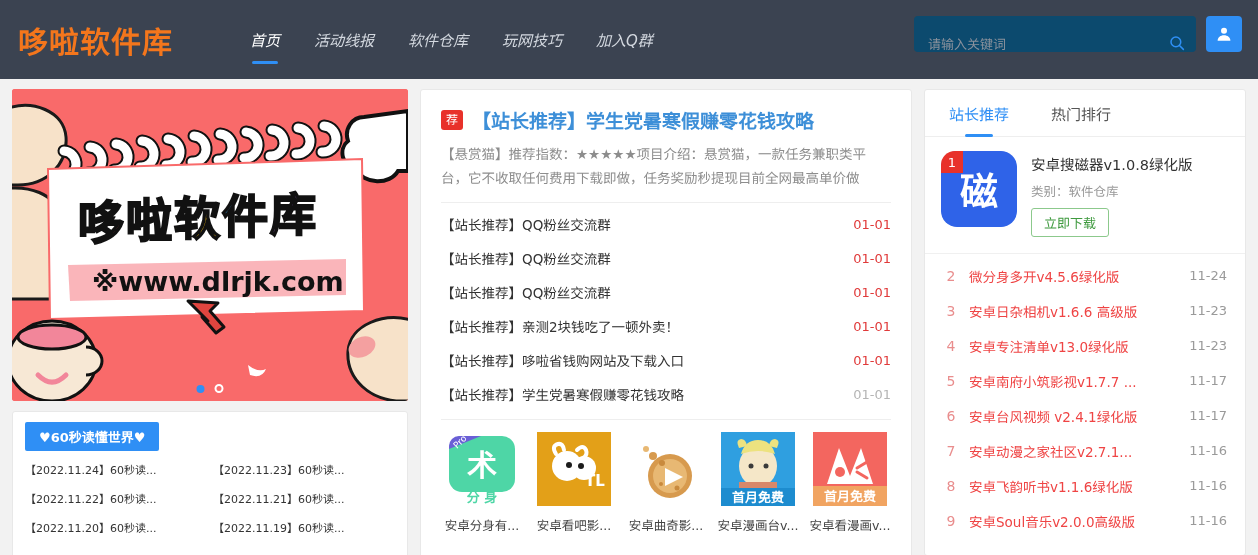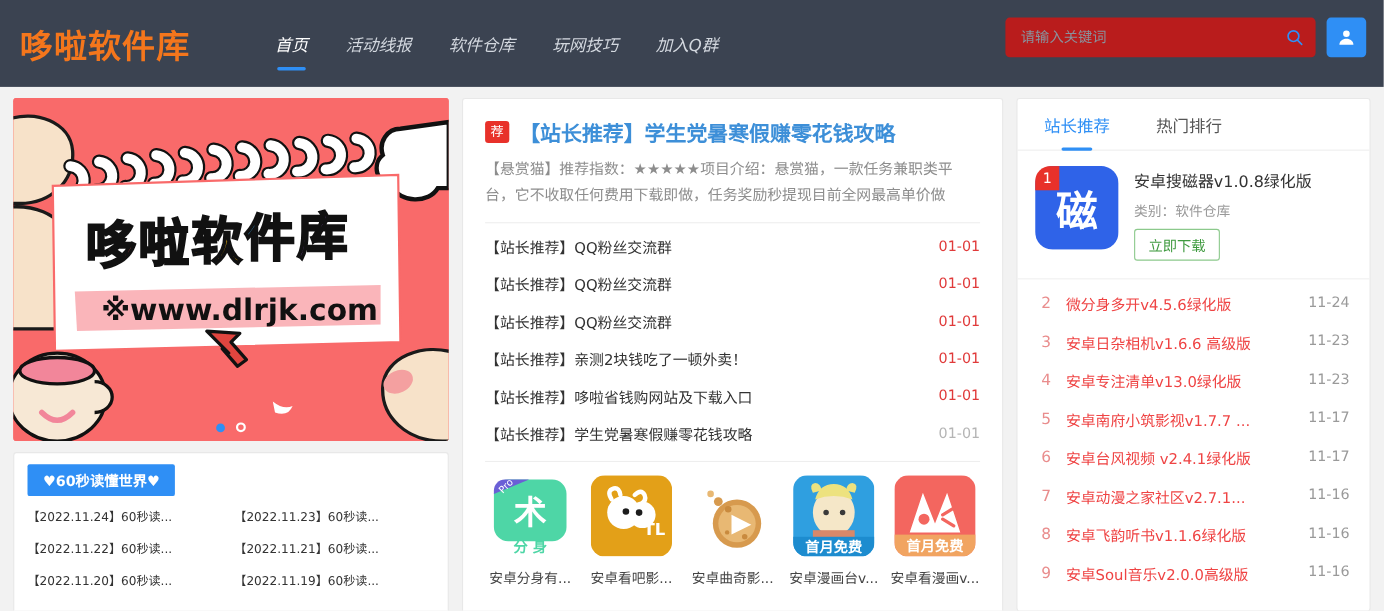--- a/index.html
+++ b/index.html
@@ -43,22 +43,22 @@
     bottom:10px; left:50%; transform:translateX(-50%);
     width:26px; height:3px; border-radius:2px;
     background:#2f8ff5;
   }
   .header-right {
     position:absolute; right:16px; top:0;
     height:68px; display:flex; align-items:center; gap:10px;
   }
   .search-box {
     width:282px; height:36px;
-    background:#b91c1c; border-radius:4px;
-    display:flex; align-items:center;
+    background:#0c4a6e; border-radius:4px;
+    display:flex; align-items:flex-end;
     padding:0 10px 0 14px;
   }
   .search-input {
     flex:1; background:transparent; border:none; outline:none;
     color:#cfd4db; font-size:13px;
     font-family:"DejaVu Sans","Liberation Sans",sans-serif;
   }
   .search-input::placeholder { color:#8a919c; }
   .search-icon { width:18px; height:18px; cursor:pointer; flex-shrink:0; }
   .user-btn {
@@ -144,21 +144,21 @@
   .post-date { font-size:13px; color:#e03a3a; flex-shrink:0; }
   .post-date.grey { color:#b5b5b5; }
   .divider2 { height:1px; background:#eeeeee; margin:8px 0 12px 0; }
 
   .apps { display:flex; gap:10px; }
   .app {
     width:82px; display:flex; flex-direction:column;
     align-items:center; cursor:pointer;
   }
   .app-ico { width:74px; height:74px; border-radius:14px; overflow:hidden; }
-  .app-ico.sq { border-radius:13px; }
+  .app-ico.sq { border-radius:0; }
   .app-ico svg { display:block; width:100%; height:100%; }
   .app-name {
     margin-top:9px; font-size:12.5px; color:#444;
     width:82px; text-align:center;
     white-space:nowrap; overflow:hidden; text-overflow:ellipsis;
   }
 
   
   .right-card { height:467px; display:flex; flex-direction:column; }
   .tabs { display:flex; border-bottom:1px solid #eee; padding:0 18px; }

